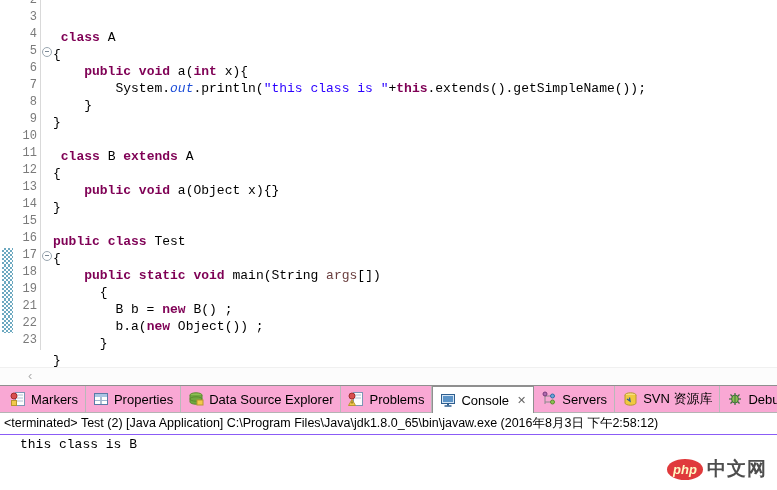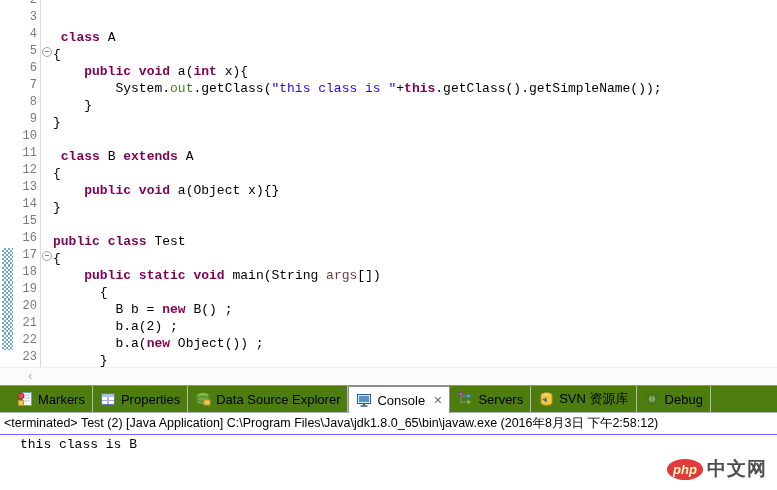--- a/index.html
+++ b/index.html
@@ -22,31 +22,31 @@
             font:12px "Liberation Mono",monospace;}
   .fold-cell{flex:0 0 12px;border-left:1px solid #d9d9d9;position:relative;}
   .fold-dot{position:absolute;left:1px;top:3px;width:8px;height:8px;border:1px solid #9aa6b0;
             border-radius:50%;background:#fff;}
   .fold-dot::after{content:"";position:absolute;left:2px;right:2px;top:3px;height:1px;background:#7a8894;}
   .code-cell{flex:1 1 auto;white-space:pre;font:13px "Liberation Mono",monospace;margin-top:20px;}
   .row.current .code-cell{background:#d9e8f8;}
   .tok-kw{color:#7f0055;font-weight:bold;}
   .tok-pl{color:#000;}
   .tok-str{color:#2a00ff;}
-  .tok-fld{color:#4d7c0f;}
+  .tok-fld{color:#1d4ed8;font-style:italic;}
   .tok-par{color:#6a3e3e;}
   .hscroll{position:absolute;left:0;right:0;bottom:0;height:17px;background:#fcfcfc;
            border-top:1px solid #f0f0f0;}
   .hscroll .arrow{position:absolute;left:28px;top:0;color:#b0b0b0;font-size:13px;line-height:16px;}
 
   
   .bottom-panel{position:absolute;left:0;top:385px;width:777px;height:105px;
                 border-top:1px solid #8f8f8f;background:#fff;}
-  .tabbar{display:flex;align-items:stretch;height:27px;background:#4d7c0f;
-          border-bottom:1px solid #b4b4b4;padding-left:10px;box-sizing:border-box;}
+  .tabbar{display:flex;align-items:stretch;height:27px;background:#f9a8d4;
+          border-bottom:1px solid #b4b4b4;padding-left:3px;box-sizing:border-box;}
   .tab{display:flex;align-items:center;gap:5px;padding:0 7px;font-size:13px;
        border-right:1px solid #b9b9b9;white-space:nowrap;cursor:default;}
   .tab.active{background:#fff;border:1px solid #8f8f8f;border-bottom:none;margin-bottom:-1px;}
   .tab .close{font-size:11px;color:#666;margin-left:3px;}
   .tab svg{display:block;}
 
   .console-status{height:21px;line-height:21px;padding:0 4px;font-size:12.5px;background:#fff;
                   border-bottom:1px solid #8b5cf6;white-space:nowrap;overflow:hidden;}
   .console-out{padding:2px 20px;font:13px "Liberation Mono",monospace;color:#000;}
 
@@ -87,21 +87,21 @@
           <span class="line-num">5</span>
           <span class="fold-cell">
             <span class="fold-dot"></span>
           </span>
           <span class="code-cell"><span class="tok-pl">    </span><span class="tok-kw">public</span><span class="tok-pl"> </span><span class="tok-kw">void</span><span class="tok-pl"> a(</span><span class="tok-kw">int</span><span class="tok-pl"> x){</span></span>
         </div>
         <div class="row">
           <span class="marker-cell"></span>
           <span class="line-num">6</span>
           <span class="fold-cell"></span>
-          <span class="code-cell"><span class="tok-pl">        System.</span><span class="tok-fld">out</span><span class="tok-pl">.getClass(</span><span class="tok-str">"this class is "</span><span class="tok-pl">+</span><span class="tok-kw">this</span><span class="tok-pl">.getClass().getSimpleName());</span></span>
+          <span class="code-cell"><span class="tok-pl">        System.</span><span class="tok-fld">out</span><span class="tok-pl">.println(</span><span class="tok-str">"this class is "</span><span class="tok-pl">+</span><span class="tok-kw">this</span><span class="tok-pl">.extends().getSimpleName());</span></span>
         </div>
         <div class="row">
           <span class="marker-cell"></span>
           <span class="line-num">7</span>
           <span class="fold-cell"></span>
           <span class="code-cell"><span class="tok-pl">    }</span></span>
         </div>
         <div class="row">
           <span class="marker-cell"></span>
           <span class="line-num">8</span>
@@ -168,26 +168,20 @@
           <span class="marker-cell hatch"></span>
           <span class="line-num">18</span>
           <span class="fold-cell"></span>
           <span class="code-cell"><span class="tok-pl">      {</span></span>
         </div>
         <div class="row">
           <span class="marker-cell hatch"></span>
           <span class="line-num">19</span>
           <span class="fold-cell"></span>
           <span class="code-cell"><span class="tok-pl">        B b = </span><span class="tok-kw">new</span><span class="tok-pl"> B() ;</span></span>
-        </div>
-        <div class="row">
-          <span class="marker-cell hatch"></span>
-          <span class="line-num">20</span>
-          <span class="fold-cell"></span>
-          <span class="code-cell"><span class="tok-pl">        b.a(2) ;</span></span>
         </div>
         <div class="row current">
           <span class="marker-cell hatch"></span>
           <span class="line-num">21</span>
           <span class="fold-cell"></span>
           <span class="code-cell"><span class="tok-pl">        b.a(</span><span class="tok-kw">new</span><span class="tok-pl"> Object()) ;</span></span>
         </div>
         <div class="row">
           <span class="marker-cell hatch"></span>
           <span class="line-num">22</span>
@@ -234,20 +228,31 @@
       <div class="tab">
         <svg width="16" height="16" viewBox="0 0 16 16">
           <ellipse cx="8" cy="4" rx="6" ry="2.2" fill="#8cc152" stroke="#5a8a2e"></ellipse>
           <path d="M2 4 v7 a6 2.2 0 0 0 12 0 v-7" fill="#6fa83f" stroke="#5a8a2e"></path>
           <ellipse cx="8" cy="8" rx="6" ry="2.2" fill="none" stroke="#5a8a2e"></ellipse>
           <rect x="9" y="9" width="6" height="5" fill="#f2c94c" stroke="#b8962e"></rect>
         </svg>
         <span>Data Source Explorer</span>
       </div>
 
+      <div class="tab">
+        <svg width="16" height="16" viewBox="0 0 16 16">
+          <rect x="5.5" y="1.5" width="9" height="13" fill="#fdfdfd" stroke="#7c96b5"></rect>
+          <line x1="7" y1="4" x2="13" y2="4" stroke="#aebfd4"></line>
+          <line x1="7" y1="7" x2="13" y2="7" stroke="#aebfd4"></line>
+          <circle cx="4" cy="5" r="3" fill="#d94f4f" stroke="#a02b2b"></circle>
+          <path d="M4 8.5 L7.5 14.5 L0.5 14.5 Z" fill="#f2c94c" stroke="#b8962e"></path>
+          <line x1="4" y1="10.5" x2="4" y2="12.5" stroke="#5a4a00"></line>
+        </svg>
+        <span>Problems</span>
+      </div>
 
       <div class="tab active">
         <svg width="16" height="16" viewBox="0 0 16 16">
           <rect x="1.5" y="2.5" width="13" height="9" fill="#d6e6f5" stroke="#2e5e8f"></rect>
           <rect x="3" y="4" width="10" height="6" fill="#5b93c7"></rect>
           <line x1="8" y1="11.5" x2="8" y2="13.5" stroke="#2e5e8f" stroke-width="2"></line>
           <line x1="4.5" y1="14" x2="11.5" y2="14" stroke="#2e5e8f" stroke-width="1.5"></line>
         </svg>
         <span>Console</span>
         <span class="close">✕</span>

